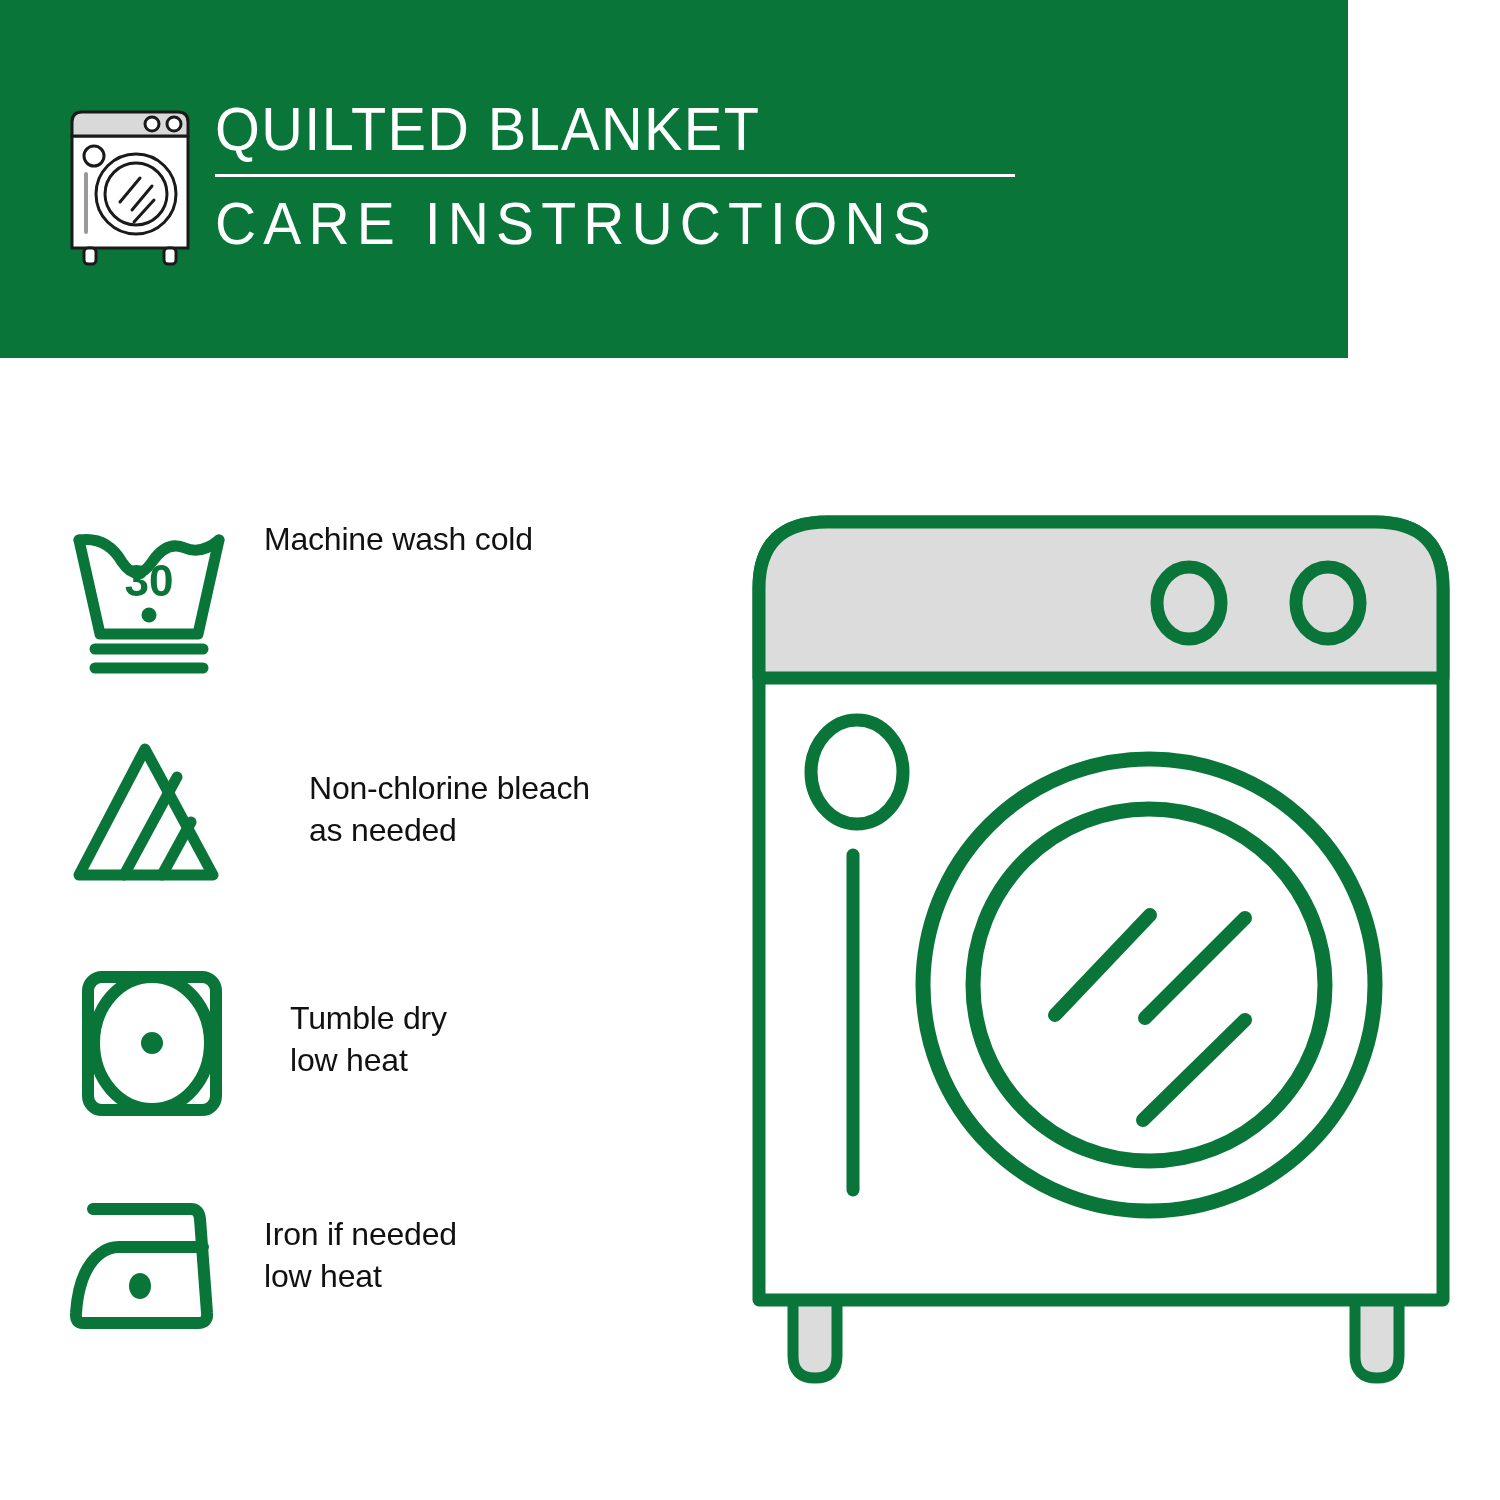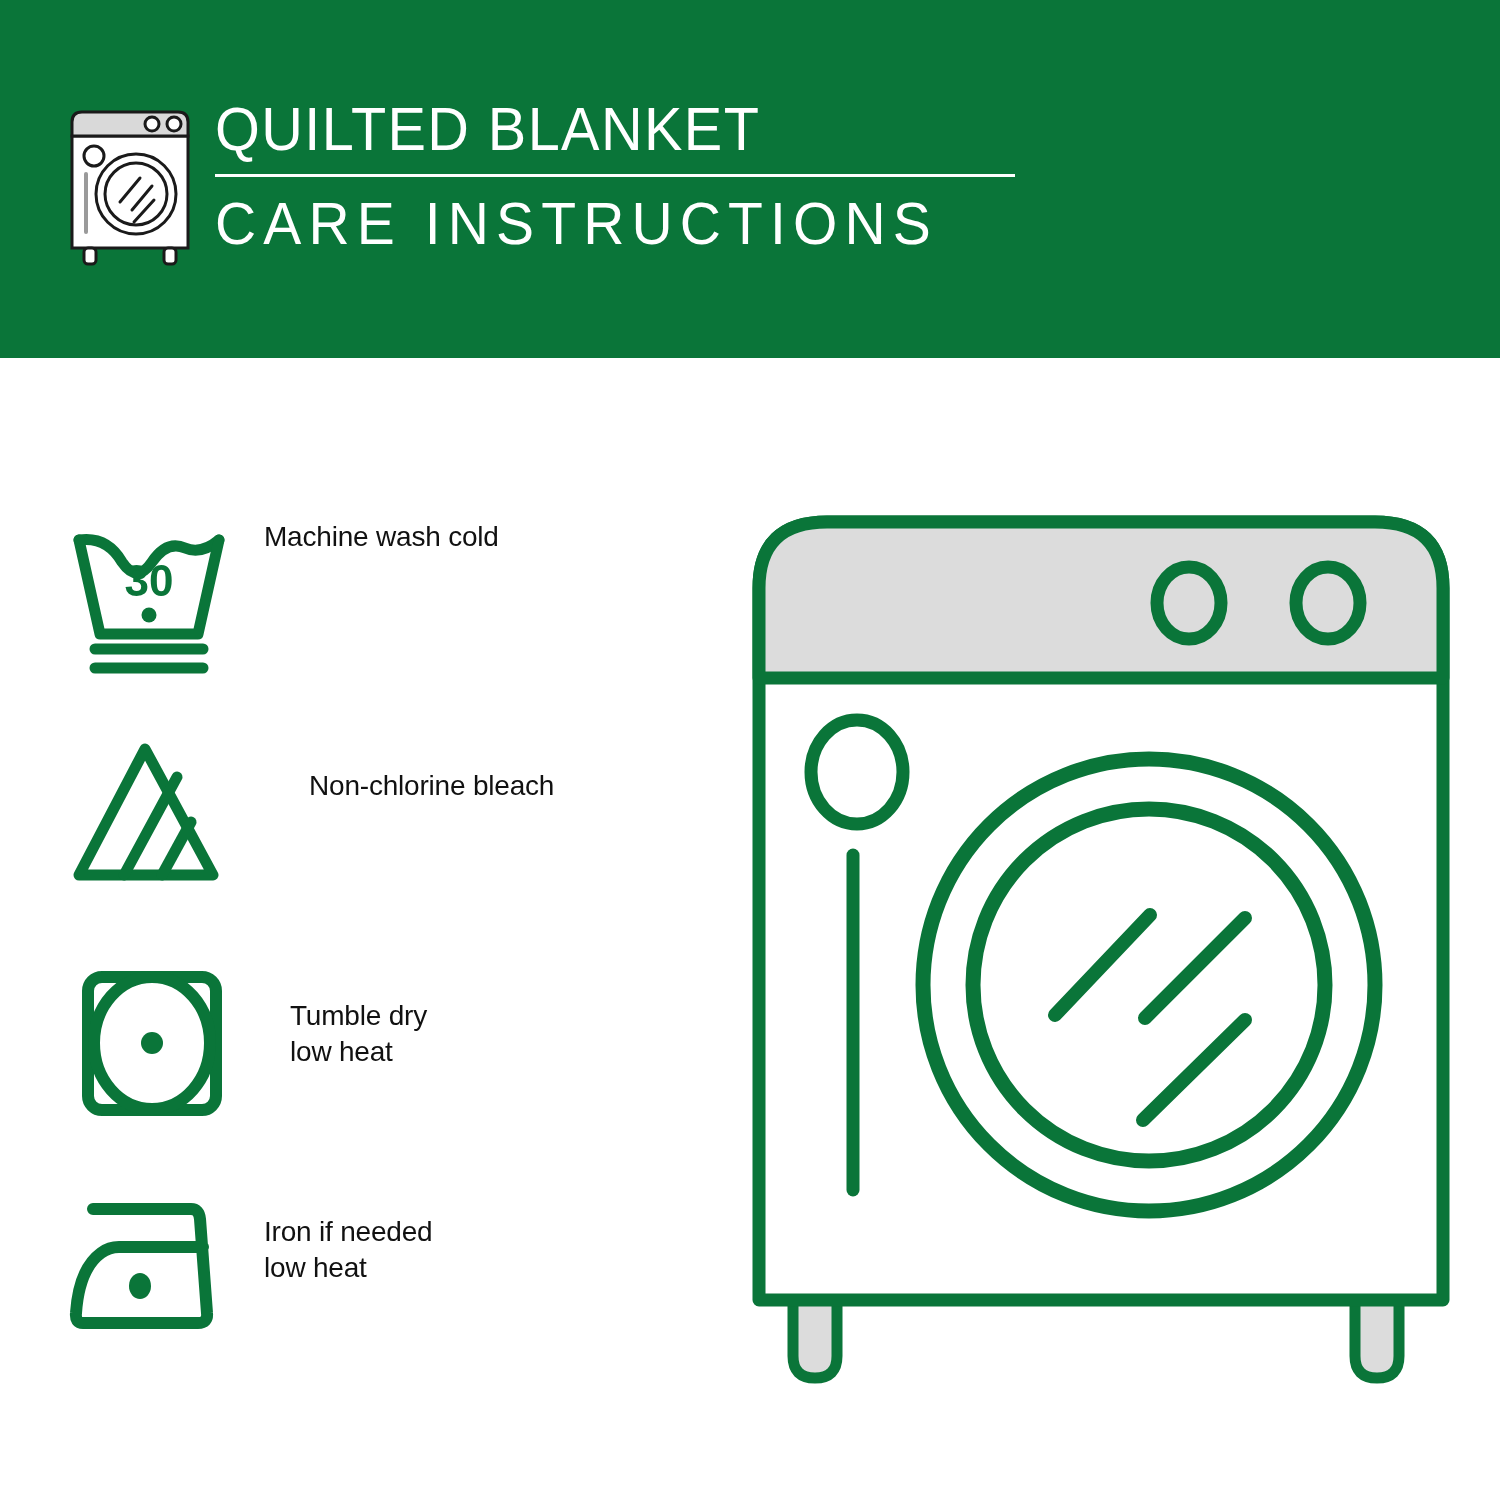--- a/index.html
+++ b/index.html
@@ -7,21 +7,21 @@
     width:1500px; height:1500px;
     background:#ffffff;
     font-family:"Liberation Sans", sans-serif;
     overflow:hidden;
   }
   .page { position:relative; width:1500px; height:1500px; background:#ffffff; }
 
   
   .header {
     position:absolute; left:0; top:0;
-    width:1500px; height:358px;
+    width:1348px; height:358px;
     background:#0a7539;
   }
   .header-logo {
     position:absolute; left:62px; top:104px;
     width:140px; height:165px;
   }
   .header-text { position:absolute; left:215px; top:98px; width:820px; }
   .title {
     color:#ffffff;
     font-size:62px;
@@ -60,21 +60,21 @@
   .care-row.r3 { top:820px; }
   .care-icon {
     width:180px; min-width:180px; height:170px;
     margin-left:62px;
     display:flex; align-items:center; justify-content:center;
   }
   .care-icon svg { display:block; }
   .care-text {
     margin-left:22px;
     color:#111111;
-    font-size:28px;
+    font-size:32px;
     line-height:1.30;
     font-weight:400;
     letter-spacing:-0.2px;
     padding-top:6px;
   }
   .care-row.r1 .care-text { padding-top:40px; }
   .care-row.r2 .care-text { padding-top:40px;margin-left:48px; }
   .care-row.r3 .care-text { padding-top:36px; }
   .care-text div { white-space:nowrap; }
 
@@ -146,20 +146,21 @@
         <svg viewBox="0 0 170 160" width="170" height="160" aria-hidden="true">
           <g fill="none" stroke="#0a7539" stroke-width="11" stroke-linejoin="round" stroke-linecap="round">
             <path d="M78 16 L146 142 L12 142 Z"></path>
             <line x1="57" y1="142" x2="110" y2="44"></line>
             <line x1="95" y1="142" x2="124" y2="89"></line>
           </g>
         </svg>
       </div>
       <div class="care-text">
         <div>Non-chlorine bleach</div>
+        <div>as needed</div>
       </div>
     </div>
 
     <div class="care-row r2">
       <div class="care-icon">
         <svg viewBox="0 0 170 160" width="170" height="160" aria-hidden="true">
           <rect x="21" y="14" width="128" height="133" rx="14" ry="14" fill="none" stroke="#0a7539" stroke-width="12"></rect>
           <ellipse cx="85" cy="80" rx="58" ry="66" fill="none" stroke="#0a7539" stroke-width="12"></ellipse>
           <circle cx="85" cy="80" r="11" fill="#0a7539"></circle>
         </svg>

